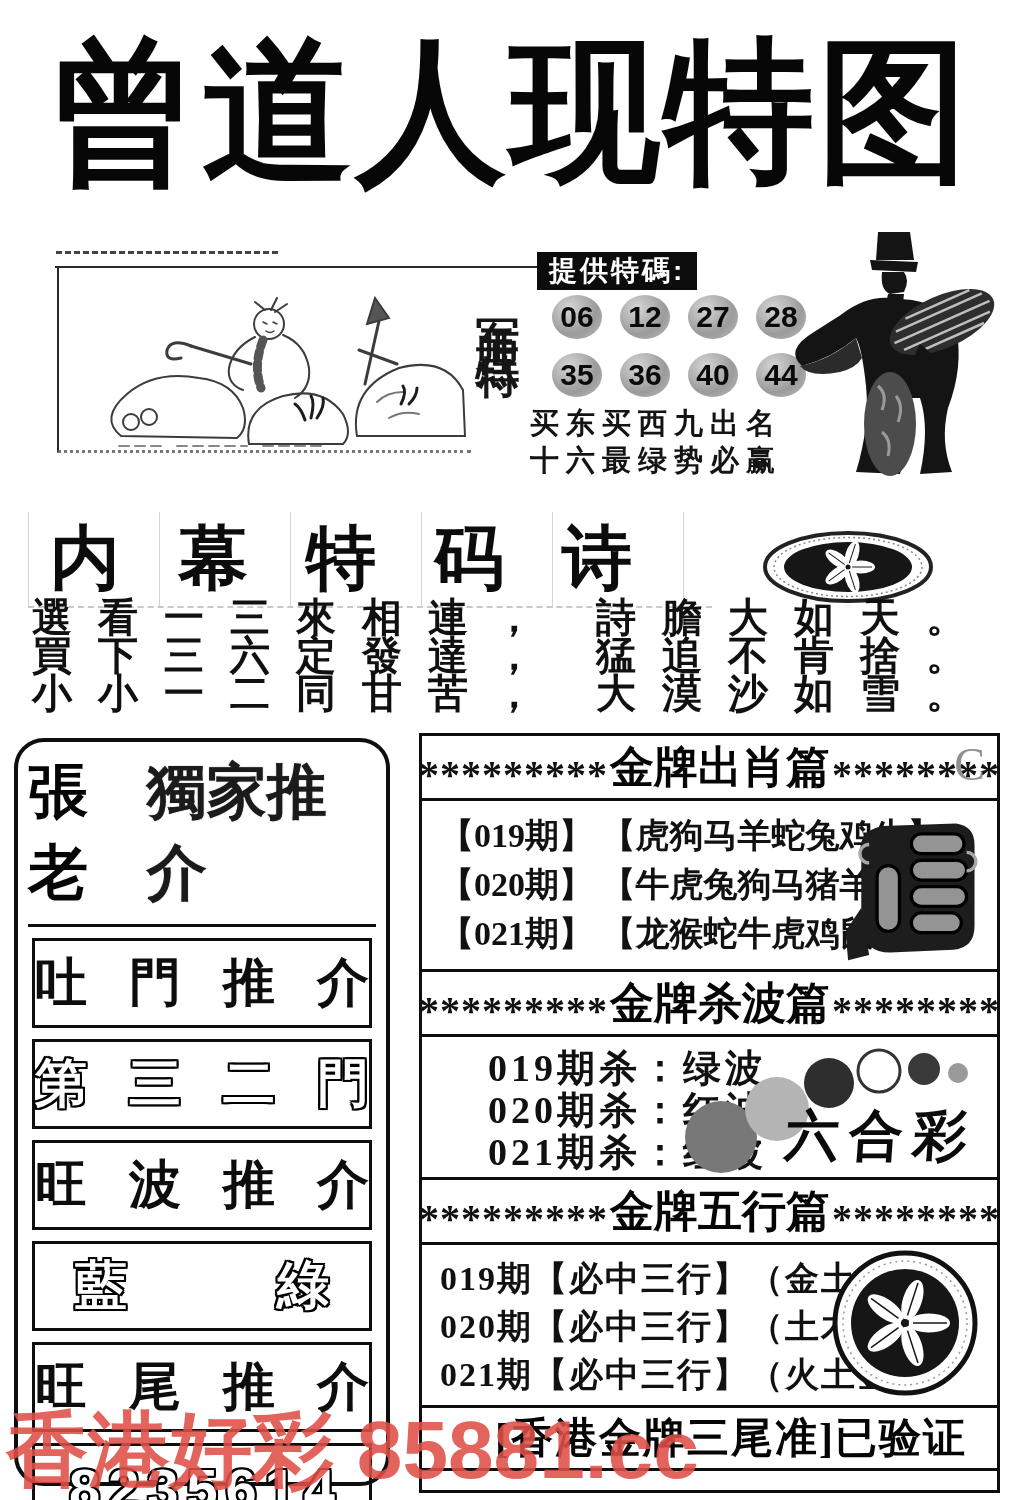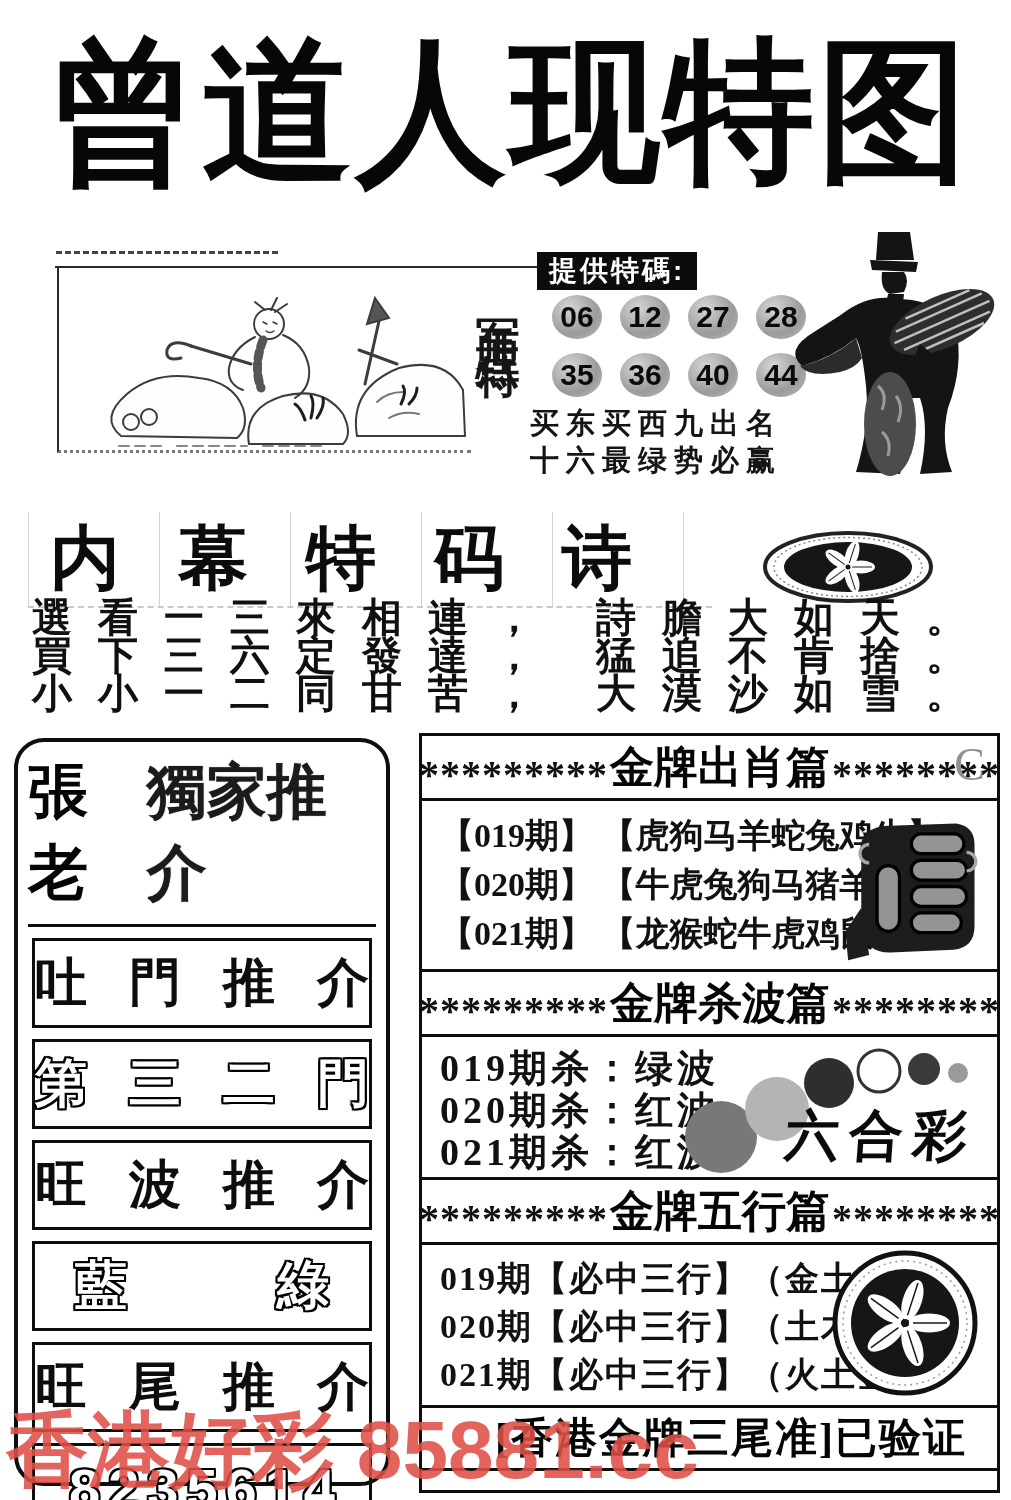--- a/index.html
+++ b/index.html
@@ -76,21 +76,21 @@
     align-items:center;justify-content:center;position:relative;
     white-space:nowrap;flex:none;}
   .rp-h .stars{font-size:40px;font-weight:700;position:relative;top:7px;
     letter-spacing:1px;font-family:"Liberation Serif",serif;}
   .rp-h .rp-title{font-size:44px;font-weight:900;margin:0 2px;color:#050505;
     font-family:"Liberation Serif",serif;}
   .c-mark{position:absolute;right:12px;top:2px;font-size:46px;color:#909090;
     font-weight:400;font-family:"Liberation Serif",serif;}
   .rp-c{position:relative;border-bottom:3px solid #0e0e0e;flex:none;}
   .rp-c1{height:168px;}
-  .rp-c2{height:140px;}
+  .rp-c2{height:140px;padding-left:48px;}
   .rp-c3{height:160px;}
   .rp-rows{padding:10px 0 0 18px;}
   .rp-c1 .rp-row{font-size:34px;font-weight:700;line-height:49px;white-space:nowrap;}
   .rp-c2 .rp-row{font-size:38px;font-weight:700;line-height:42px;letter-spacing:4px;}
   .rp-c3 .rp-row{font-size:34px;font-weight:700;line-height:48px;letter-spacing:2px;}
   .fist{position:absolute;right:12px;top:4px;width:150px;height:158px;}
   .c2-art{position:absolute;right:6px;top:2px;width:310px;height:136px;}
   .c2-art svg{position:absolute;inset:0;width:100%;height:100%;}
   .brand{position:absolute;right:14px;bottom:2px;font-size:54px;font-weight:900;
     letter-spacing:10px;transform:skewX(-4deg);color:#0a0a0a;

